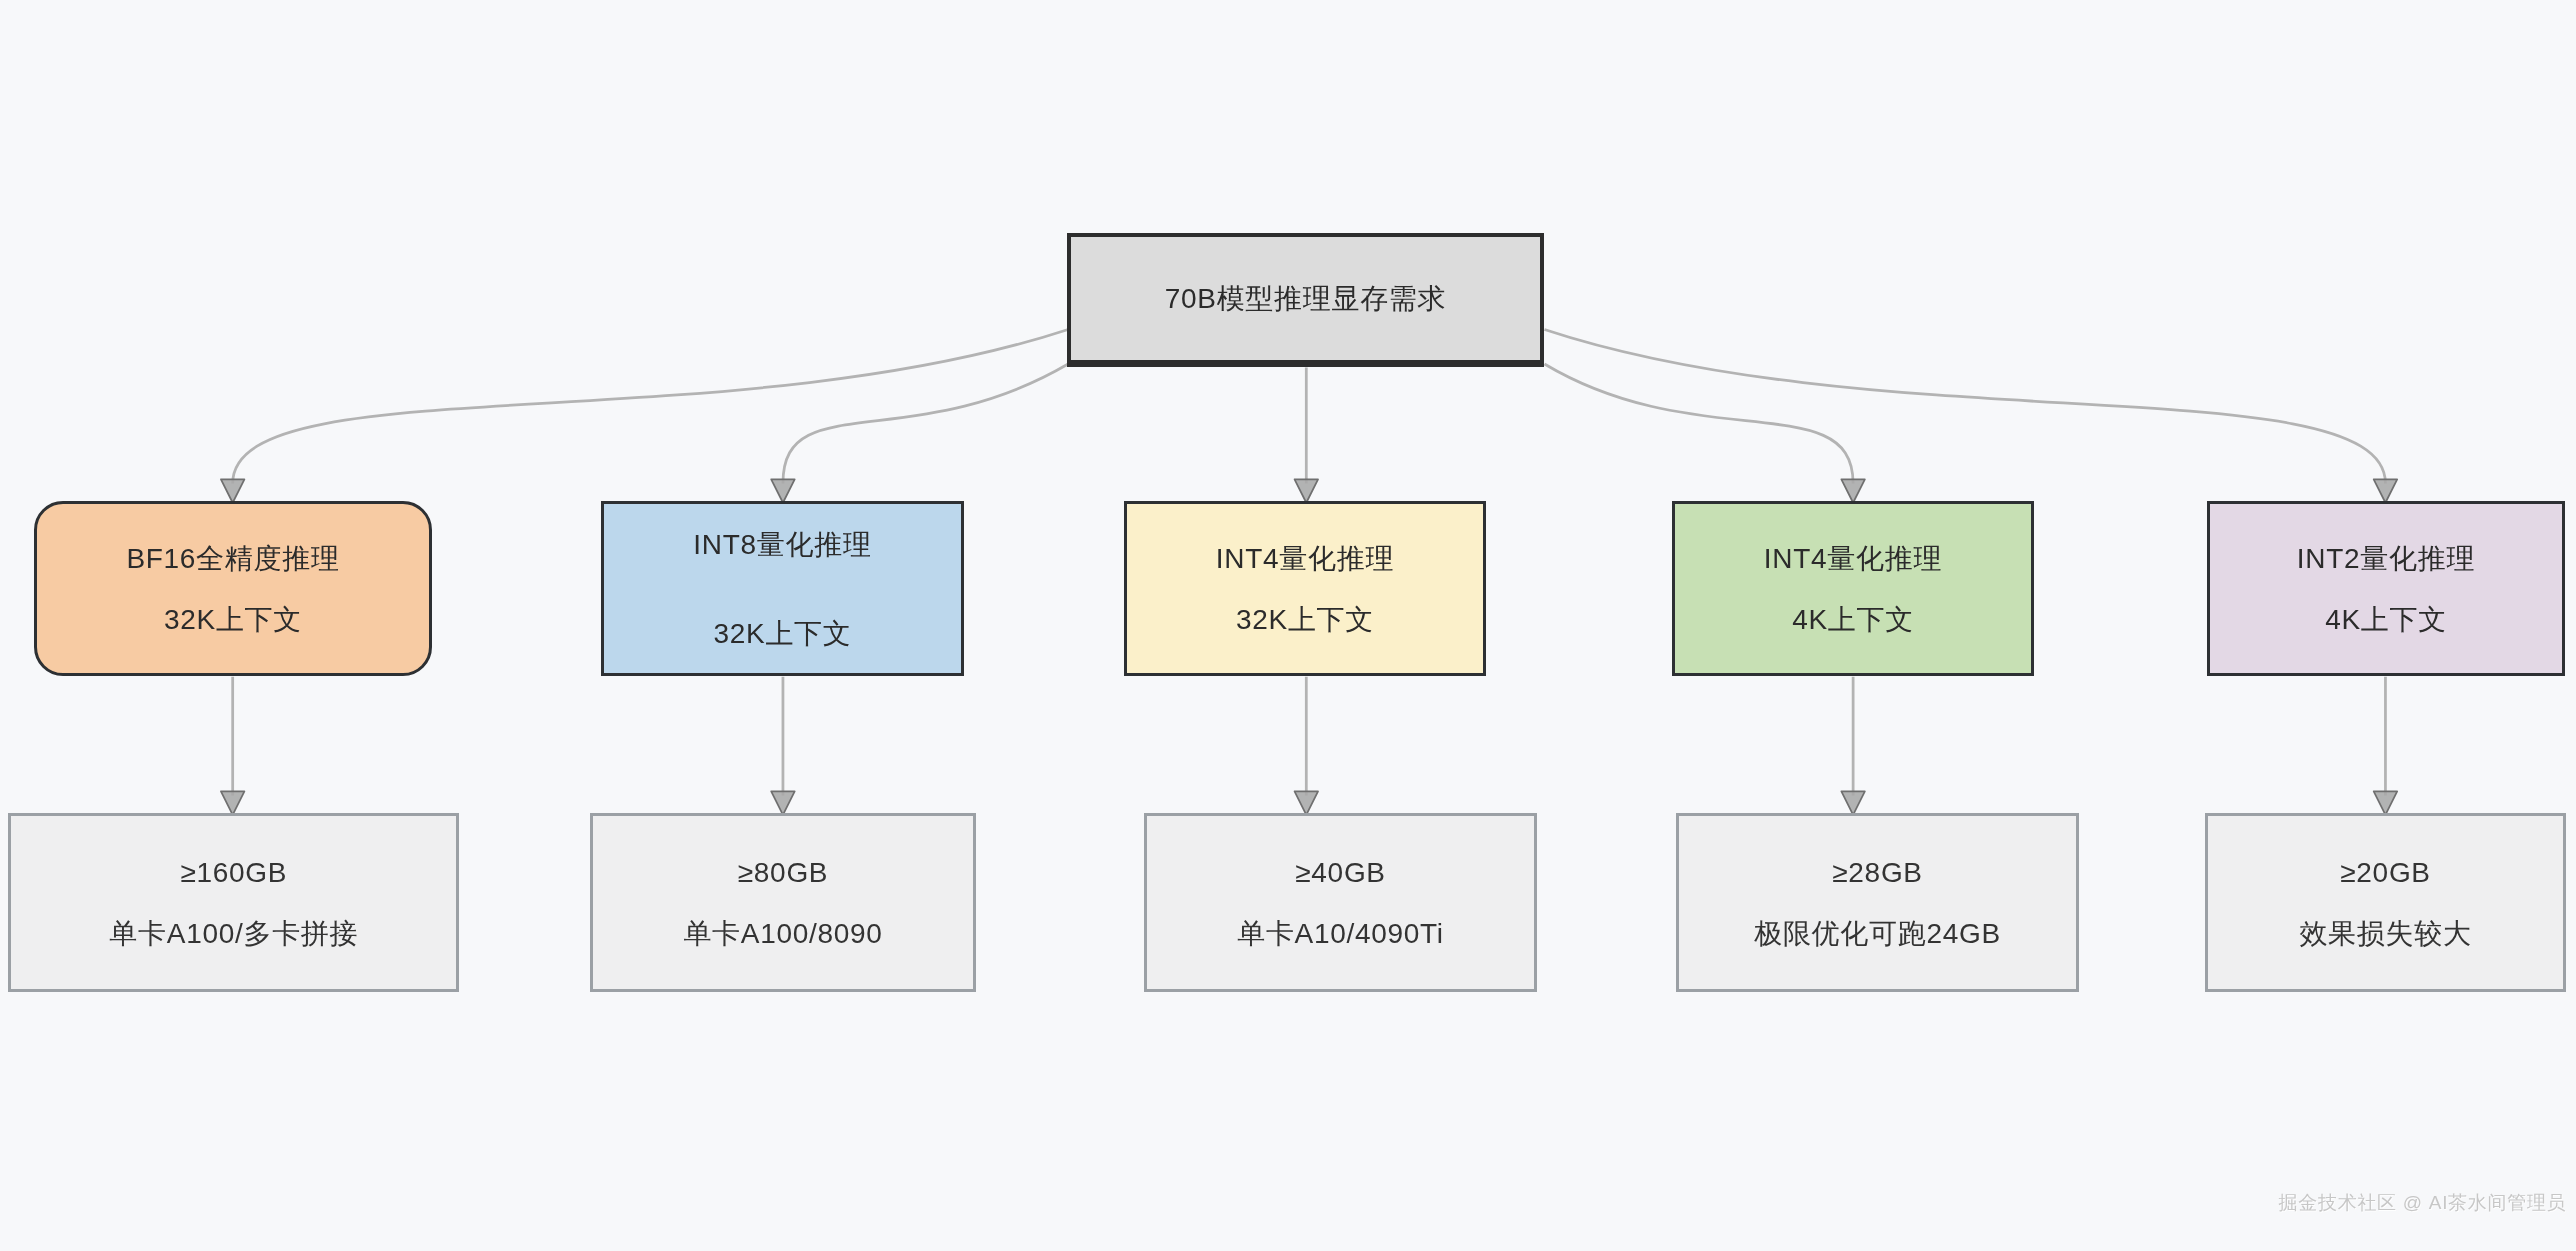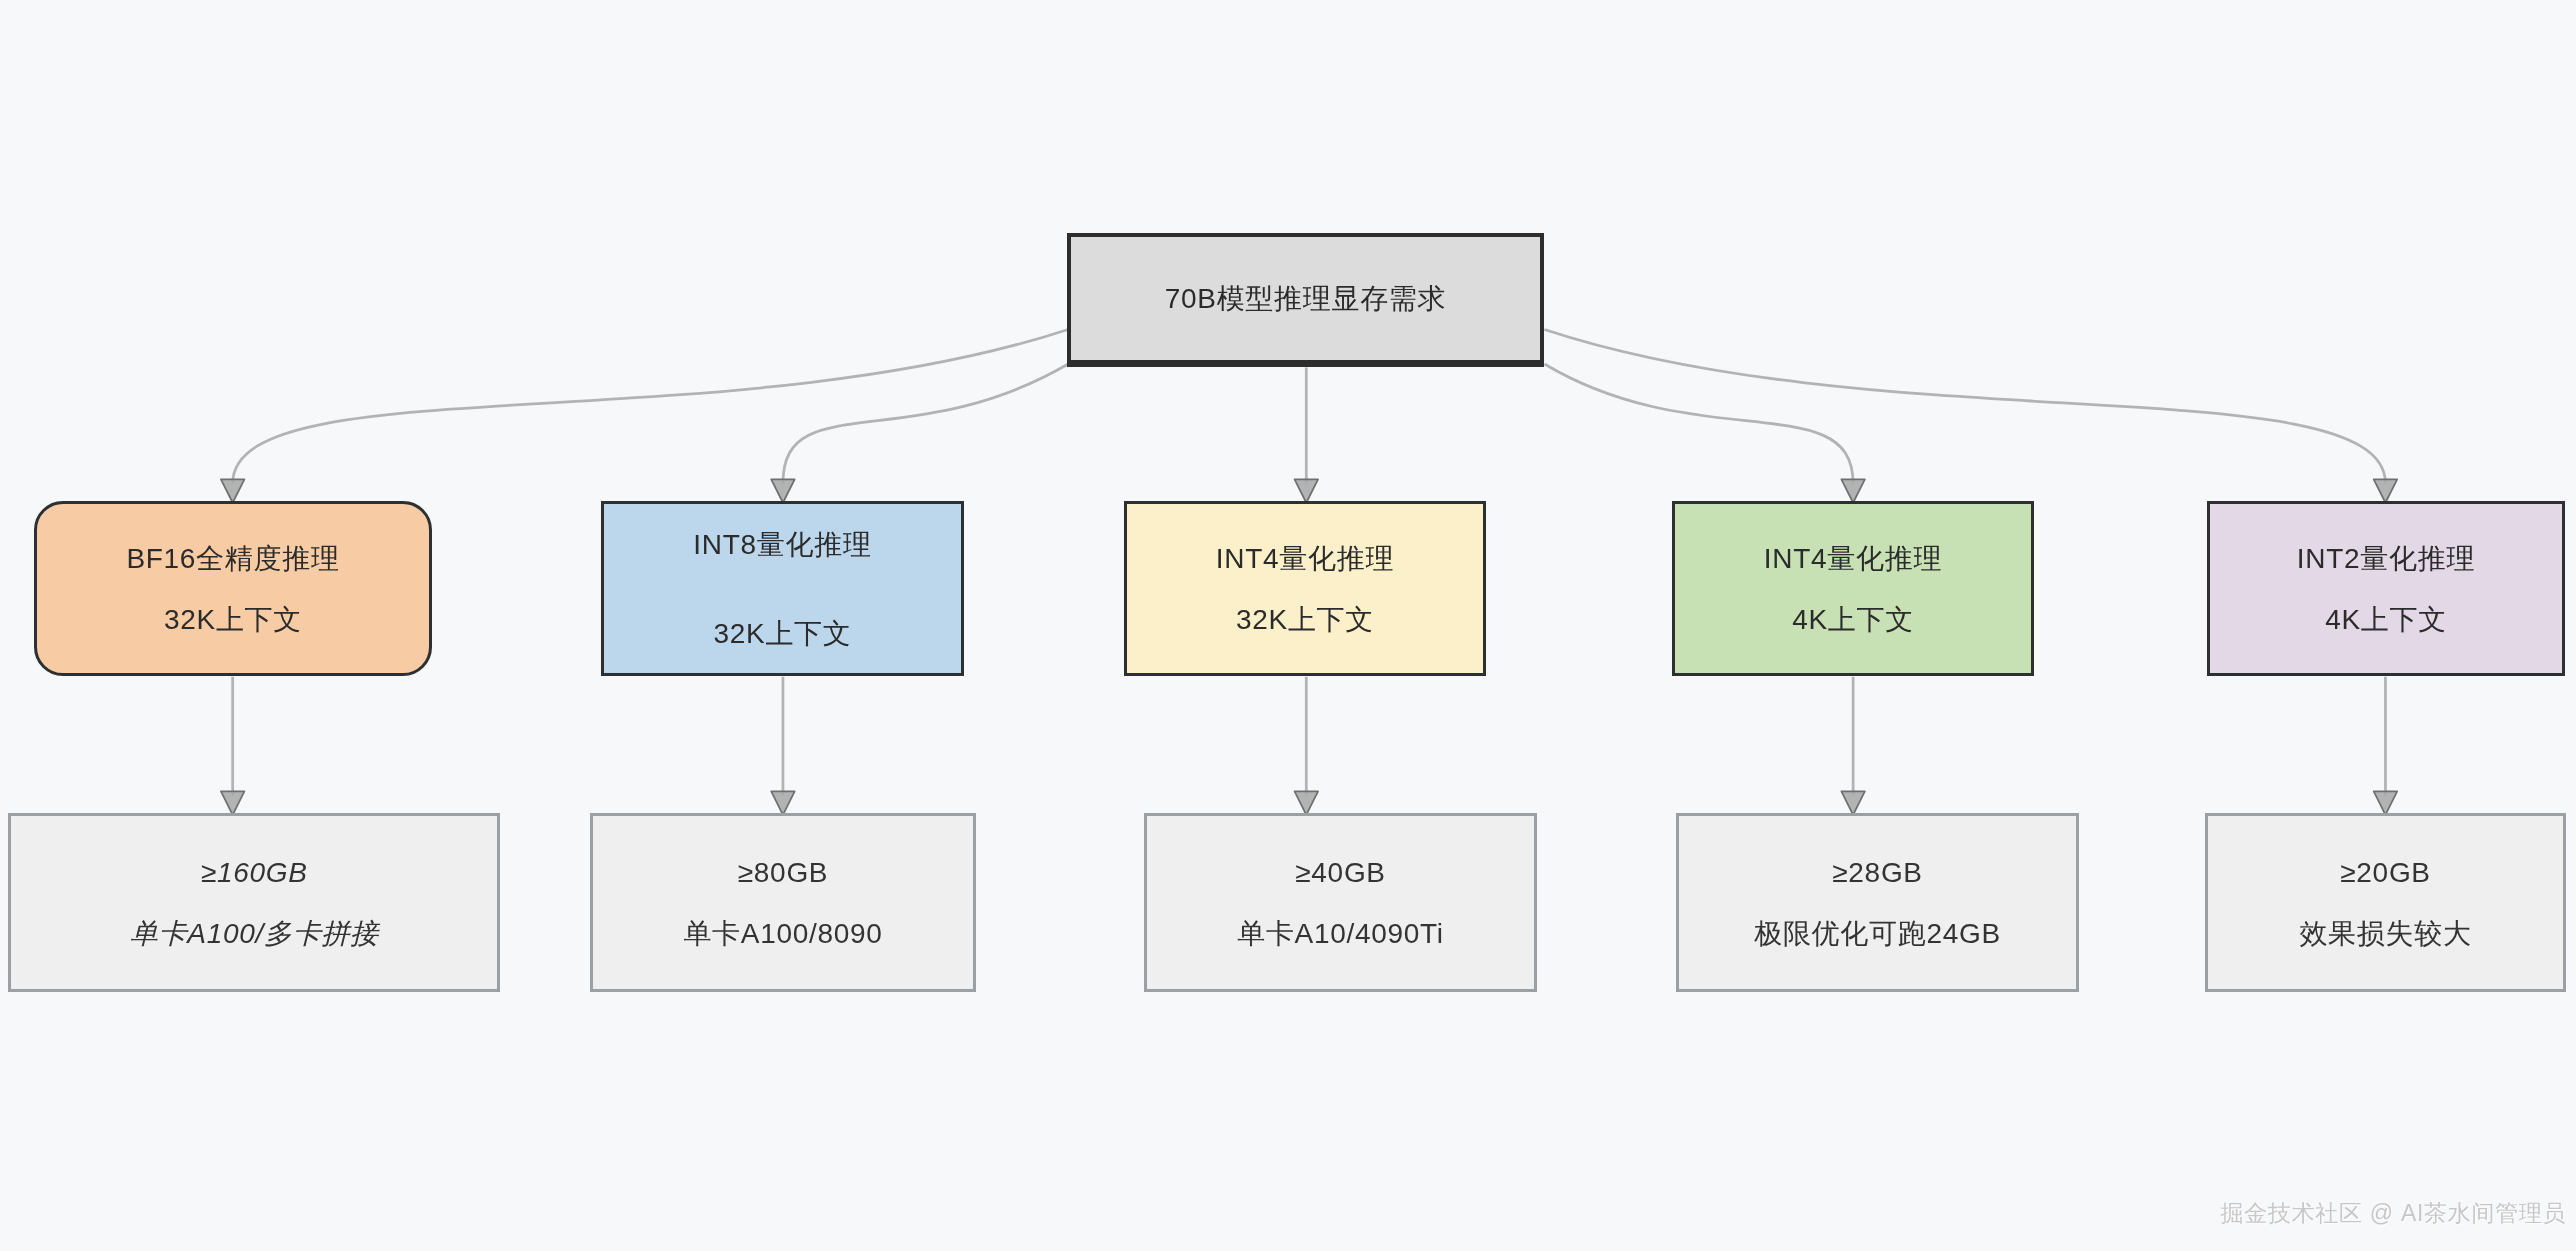--- a/index.html
+++ b/index.html
@@ -54,31 +54,31 @@
     height: 179px;
     background: #efeff0;
     border: 3.5px solid #9ba0a5;
     color: #333;
   }
   .b1 { left: 34px;   width: 398px; border-radius: 29px; }
   .b2 { left: 601px;  width: 363px; }
   .b3 { left: 1124px; width: 362px; }
   .b4 { left: 1672px; width: 362px; }
   .b5 { left: 2207px; width: 358px; }
-  .c1 { left: 8.3px;   width: 492px; font-style: italic; }
+  .c1 { left: 8.3px;   width: 451px; }
   .c2 { left: 590px;  width: 386px; }
   .c3 { left: 1144px; width: 393px; }
   .c4 { left: 1676px; width: 403px; }
   .c5 { left: 2205px; width: 361px; }
   .watermark {
     position: absolute;
     right: 9.7px;
-    bottom: 23px;
+    bottom: 36px;
     z-index: 3;
-    font-size: 23px;
+    font-size: 19px;
     color: #c7c7c7;
     text-shadow: 0.7px 0.7px 0.7px #ffffff;
     letter-spacing: 0.7px;
   }
   .edge-line {
     fill: none;
     stroke: #b3b3b3;
     stroke-width: 4;
   }
   .edge-head {

